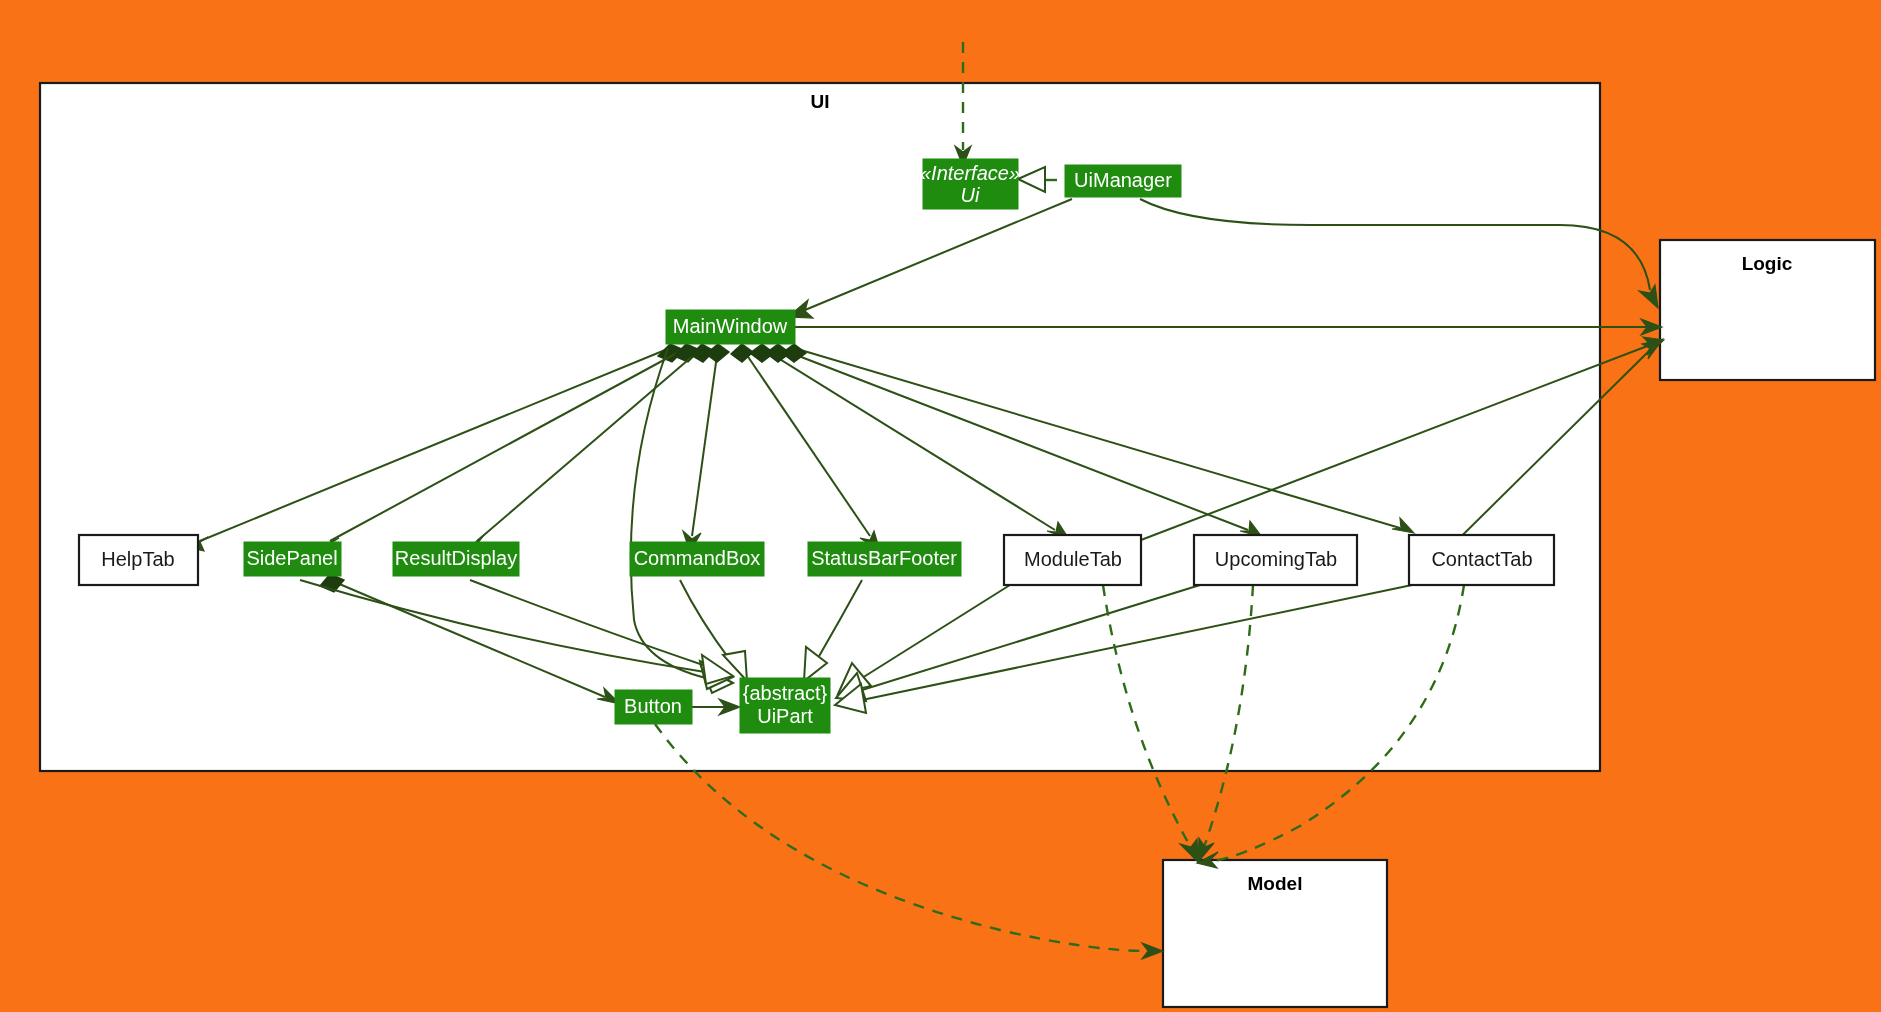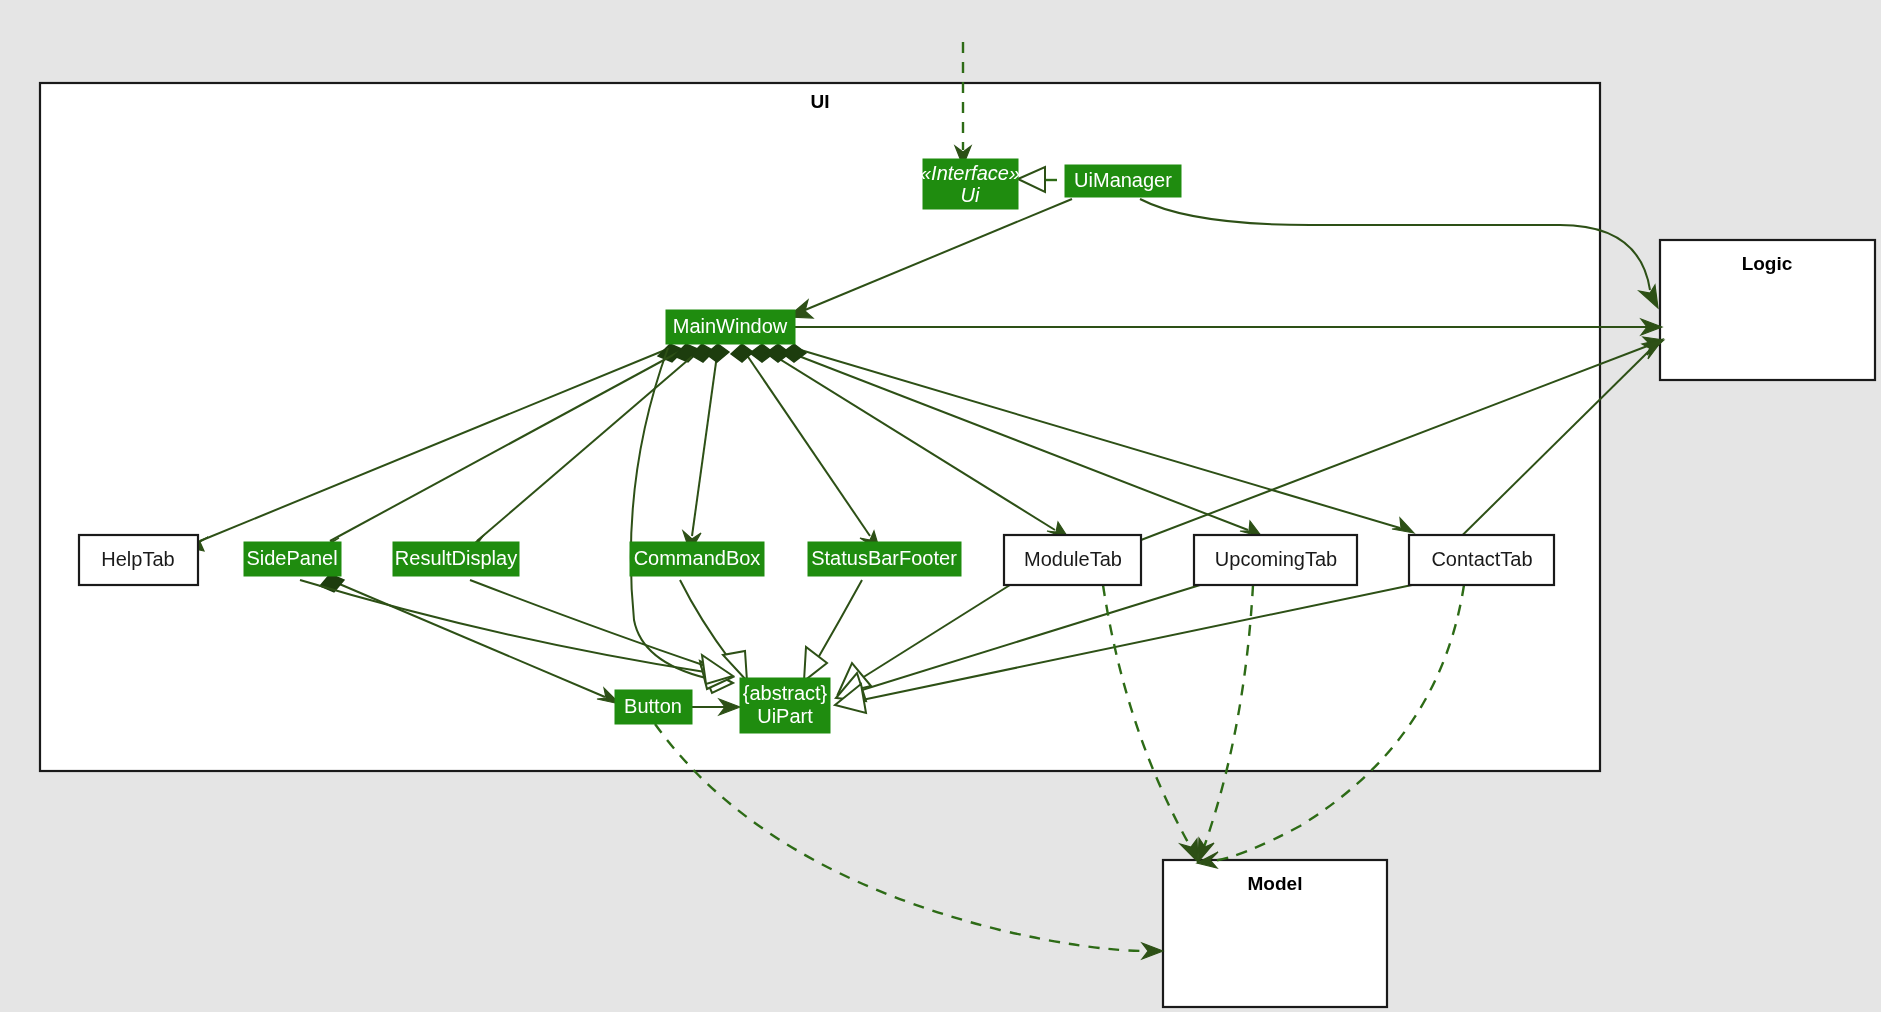--- a/index.html
+++ b/index.html
@@ -4,21 +4,21 @@
 <style>
   html, body {
     margin: 0;
     padding: 0;
     background: #ffffff;
   }
   #diagram-root {
     position: relative;
     width: 1881px;
     height: 1012px;
-    background: #e5e5e5;
+    background: #f97316;
     font-family: "Liberation Sans", sans-serif;
     overflow: hidden;
   }
   svg#uml-canvas {
     position: absolute;
     left: 0;
     top: 0;
     width: 1881px;
     height: 1012px;
   }

